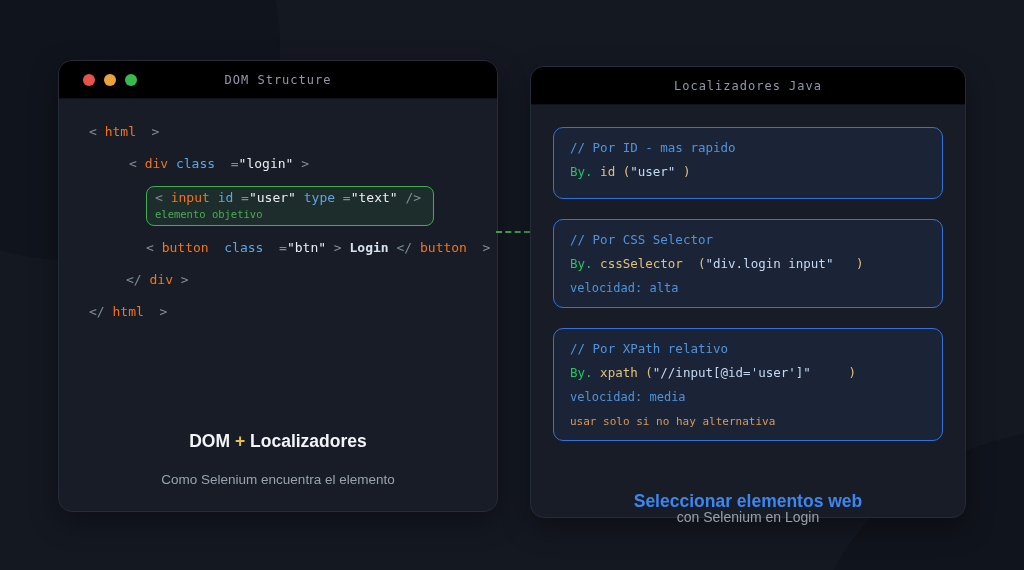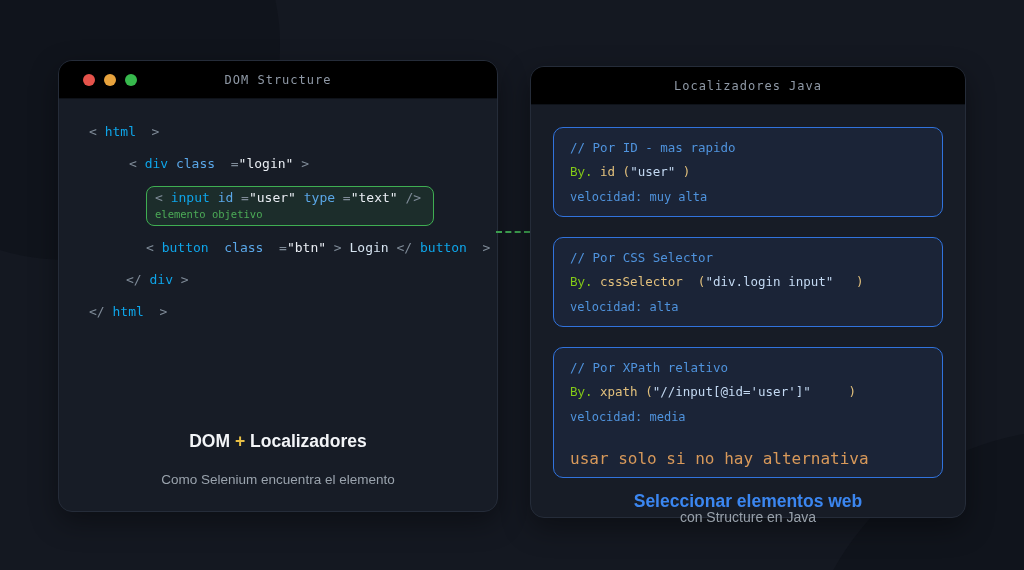--- a/index.html
+++ b/index.html
@@ -35,24 +35,24 @@
   .lights { position:absolute; left:24px; top:50%; transform:translateY(-50%); display:flex; gap:9px; }
   .light { width:12px; height:12px; border-radius:50%; }
   .light.red    { background:#e5534b; }
   .light.yellow { background:#e8a33d; }
   .light.green  { background:#37b94d; }
 
   
   .code { padding:23px 16px 0 30px; font-size:13px; }
   .code-line { line-height:20px; margin-bottom:12px; white-space:pre; }
   .tok-punct  { color:#7f8b98; }
-  .tok-tag    { color:#0ea5e9;margin-top:46px; }
+  .tok-tag    { color:#f97316;margin-top:46px; }
   .tok-attr   { color:#5aa7e8; }
   .tok-string { color:#e9edf3; }
-  .tok-text   { color:#d5e2ef; }
+  .tok-text   { color:#d5e2ef;font-weight:bold; }
 
   .hl-box {
     display:inline-block;
     margin-left:57px; margin-top:0; margin-bottom:12px;
     border:1.5px solid #3fae52;
     background:rgba(63,174,82,.12);
     border-radius:8px;
     padding:1px 12px 4px 8px;
   }
   .hl-box .code-line { margin-bottom:0; line-height:19px; }
@@ -79,22 +79,22 @@
     background:#1b2437;
     border:1.5px solid #3173dd;
     border-radius:10px;
     padding:11px 16px 10px 16px;
     margin-bottom:20px;
     font-size:12.5px;
   }
   .card-comment { color:#4f93dd; line-height:18px; margin-bottom:6px; white-space:pre; }
   .card-code    { color:#dce6f0; line-height:18px; margin-bottom:7px; white-space:pre; }
   .card-meta    { color:#4f93dd; font-size:12px; line-height:17px; white-space:pre; }
-  .card-warning { color:#d8995a; font-size:16px; line-height:17px; margin-top:24px; white-space:pre; }
-  .tok-plain   { color:#84cc16;font-family:Liberation Mono, monospace; }
+  .card-warning { color:#d8995a; font-size:11px; line-height:17px; margin-top:7px; white-space:pre; }
+  .tok-plain   { color:#22c55e; }
   .tok-method  { color:#e2c07c; }
   .tok-strblue { color:#c3d9f2; }
 
   .connector {
     position:absolute; left:496px; top:231px; width:34px; height:0;
     border-top:2px dashed #3c9e4e;
   }
   .below-caption {
     position:absolute; left:530px; top:509px; width:436px;
     text-align:center;
@@ -140,33 +140,32 @@
 
 <section class="window right">
   <header class="titlebar">
     <span class="title">Localizadores Java</span>
   </header>
 
   <div class="cards">
     <div class="card">
       <div class="card-comment">// Por ID - mas rapido</div>
       <div class="card-code"><span class="tok-plain">By. </span><span class="tok-method">id </span><span class="tok-method">(</span><span class="tok-strblue">"user"</span><span class="tok-method"> )</span></div>
-      <div class="card-meta">velocidad: muy alta</div>
     </div>
     <div class="card">
       <div class="card-comment">// Por CSS Selector</div>
       <div class="card-code"><span class="tok-plain">By. </span><span class="tok-method">cssSelector  </span><span class="tok-method">(</span><span class="tok-strblue">"div.login input"</span><span class="tok-method">   )</span></div>
       <div class="card-meta">velocidad: alta</div>
     </div>
     <div class="card">
       <div class="card-comment">// Por XPath relativo</div>
       <div class="card-code"><span class="tok-plain">By. </span><span class="tok-method">xpath </span><span class="tok-method">(</span><span class="tok-strblue">"//input[@id='user']"</span><span class="tok-method">     )</span></div>
       <div class="card-meta">velocidad: media</div>
       <div class="card-warning">usar solo si no hay alternativa</div>
     </div>
   </div>
 
   <div class="panel-footer">
     <div class="footer-title blue">Seleccionar elementos web</div>
   </div>
 </section>
 
-<div class="below-caption">con Structure en Java</div>
+<div class="below-caption">con Selenium en Login</div>
 
 </body></html>

